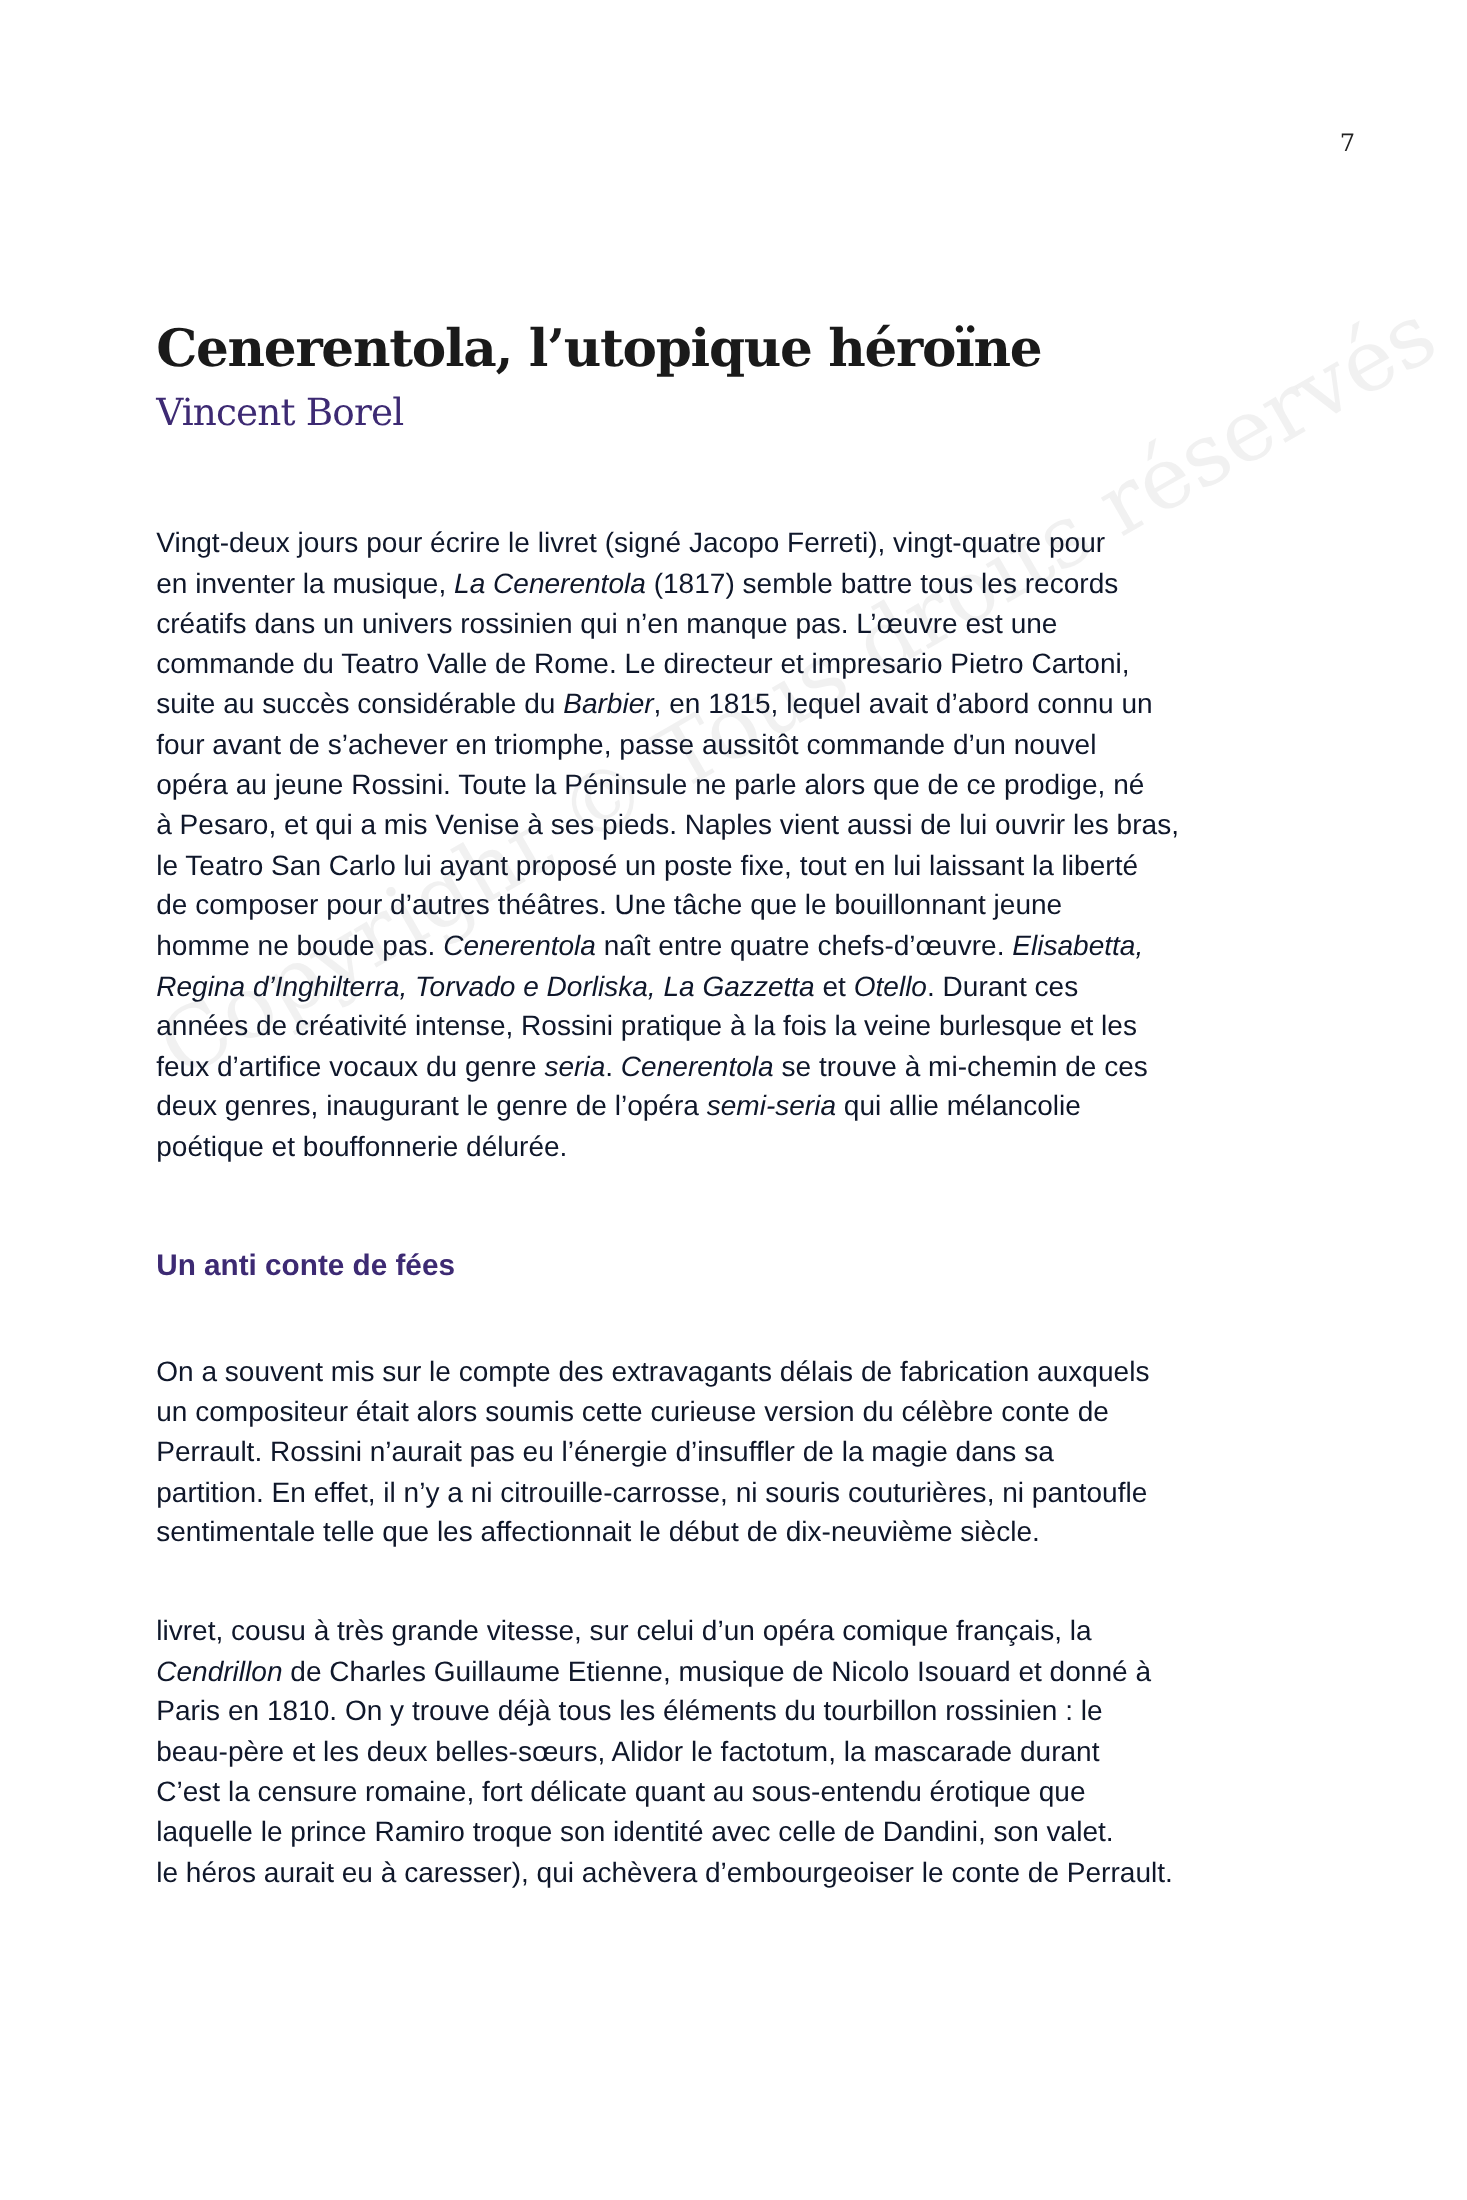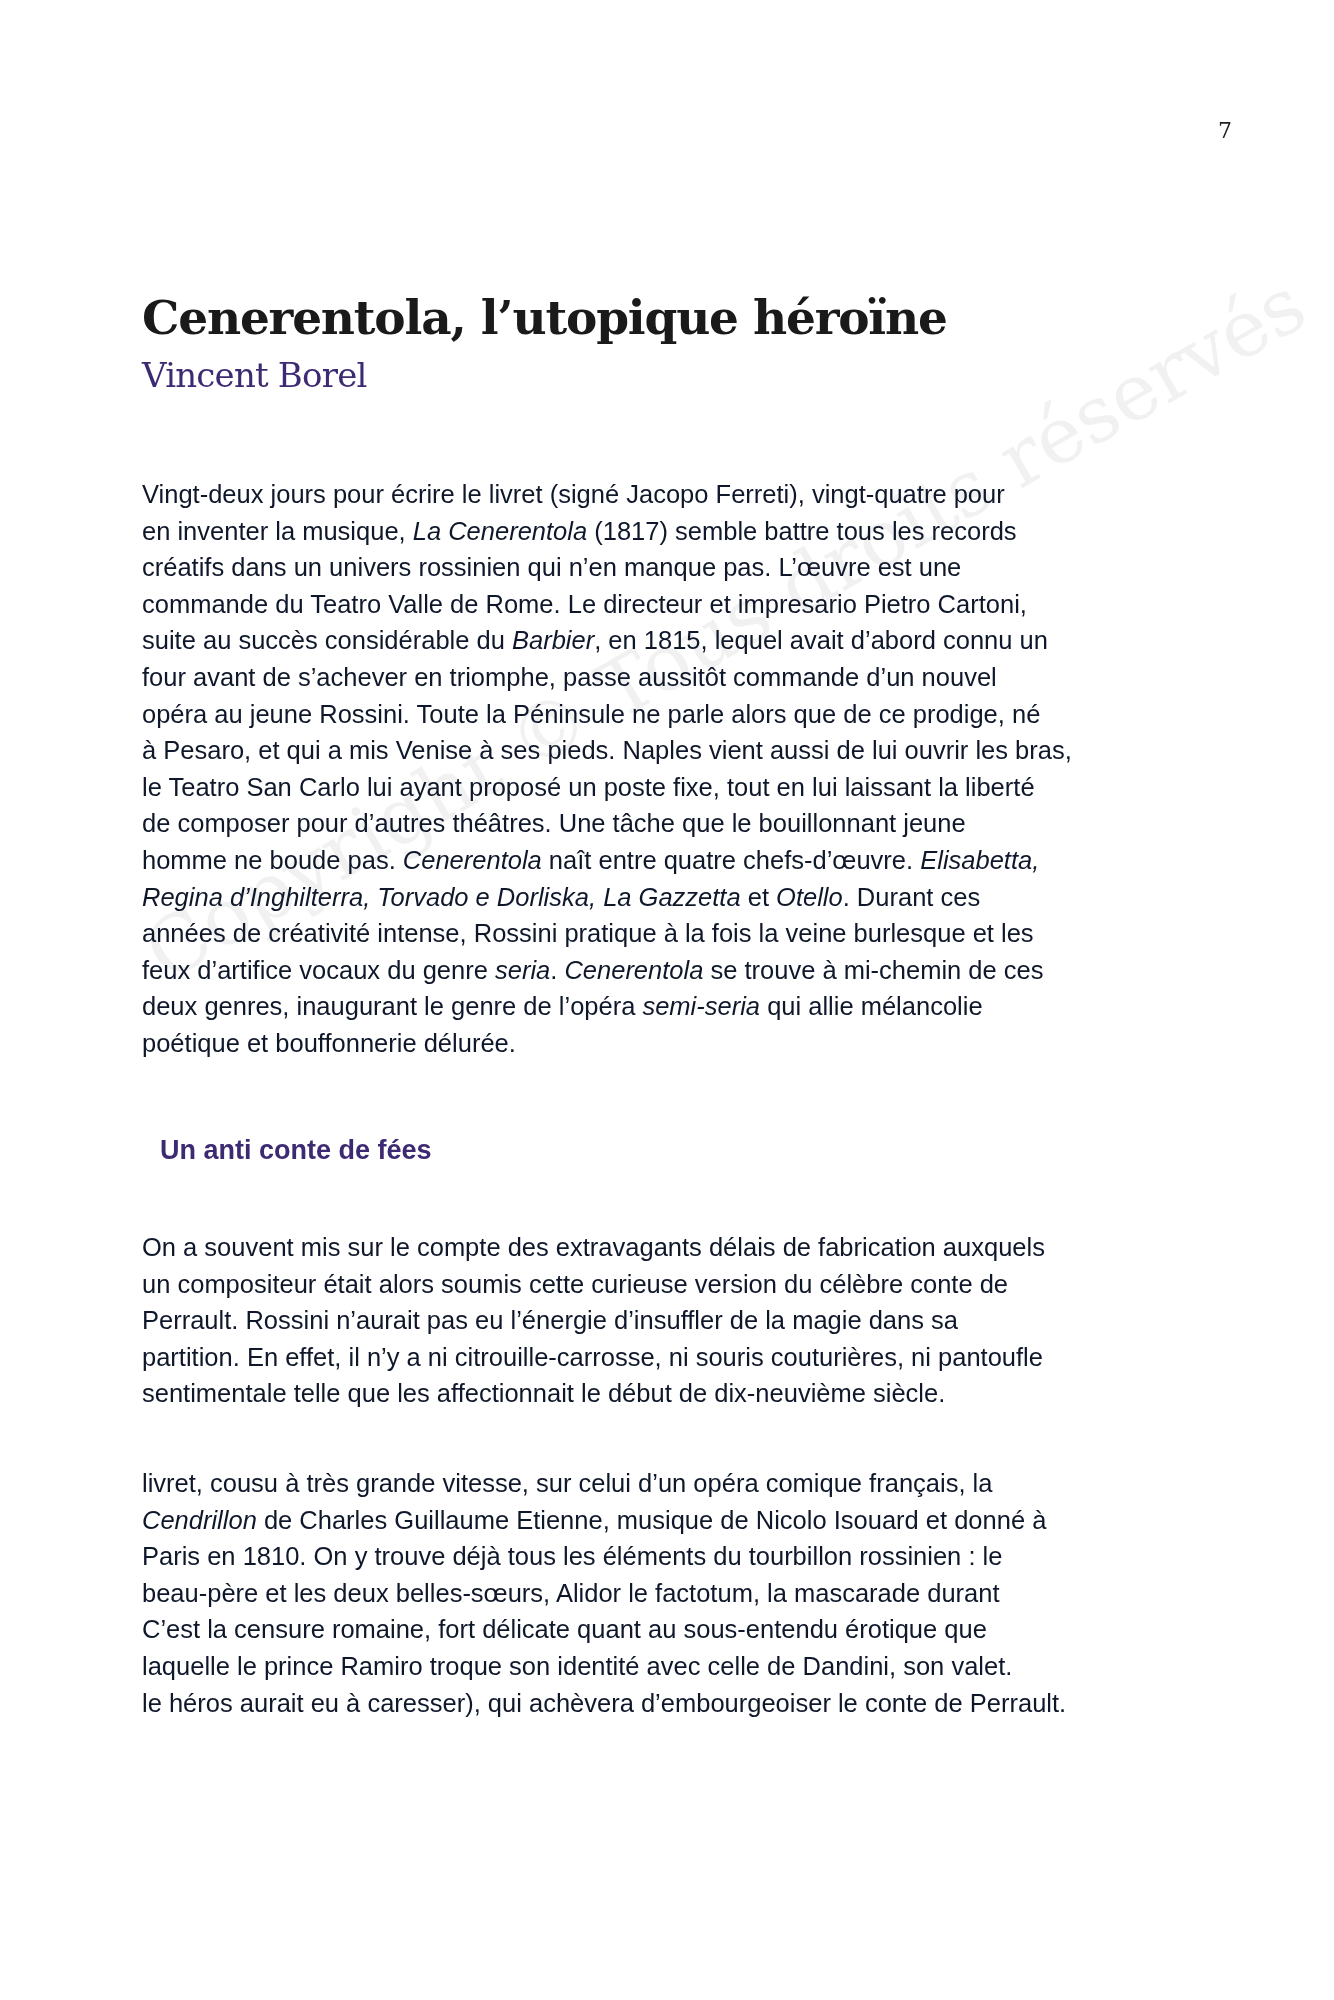--- a/index.html
+++ b/index.html
@@ -18,21 +18,21 @@
     font-family: "DejaVu Serif", serif; font-size: 34px; color: #3d2a73;
     letter-spacing: -0.8px; white-space: nowrap;
   }
   .body-text {
     position: absolute; left: 142px; width: 1070px;
     font-family: "Liberation Sans", sans-serif; font-size: 25.5px;
     line-height: 36.6px; color: #0f172a; margin: 0;
   }
   .body-text .line { display: block; white-space: nowrap; }
   .section-heading {
-    position: absolute; left: 160px; top: 1135px; margin: 0;
+    position: absolute; left: 142px; top: 1135px; margin: 0;
     font-family: "Liberation Sans", sans-serif; font-size: 27px; font-weight: 600;
     color: #3d2a73; white-space: nowrap;
   }
   .p1 { top: 476px; }
   .p2 { top: 1209px; margin-top: 20px; }
   .p3 { top: 1465px; }
   .watermark {
     position: absolute; left: 130px; top: 920px;
     font-family: "DejaVu Serif", serif; font-size: 78px; color: rgba(120,120,120,0.10);
     transform: rotate(-30deg); transform-origin: left top; white-space: nowrap;

